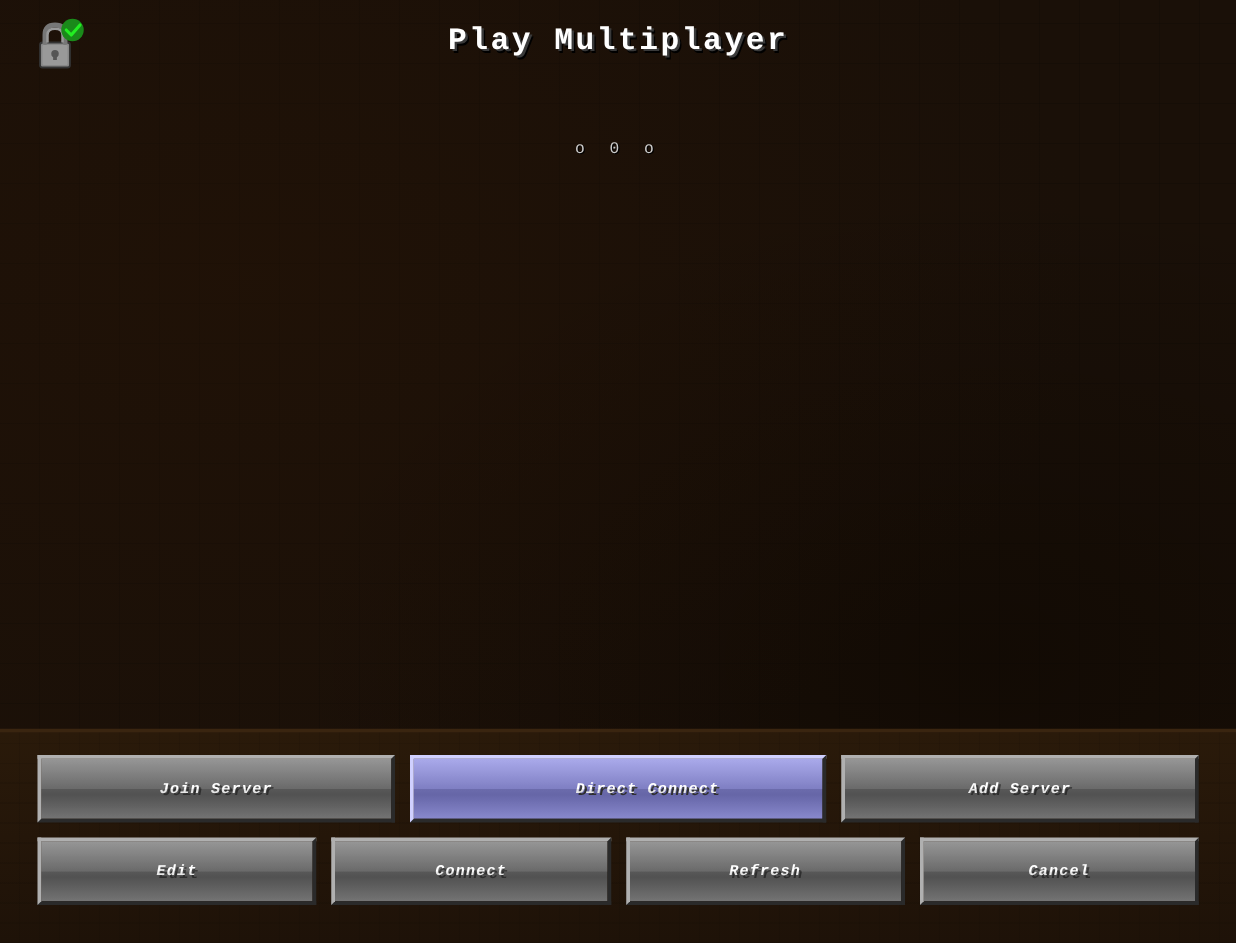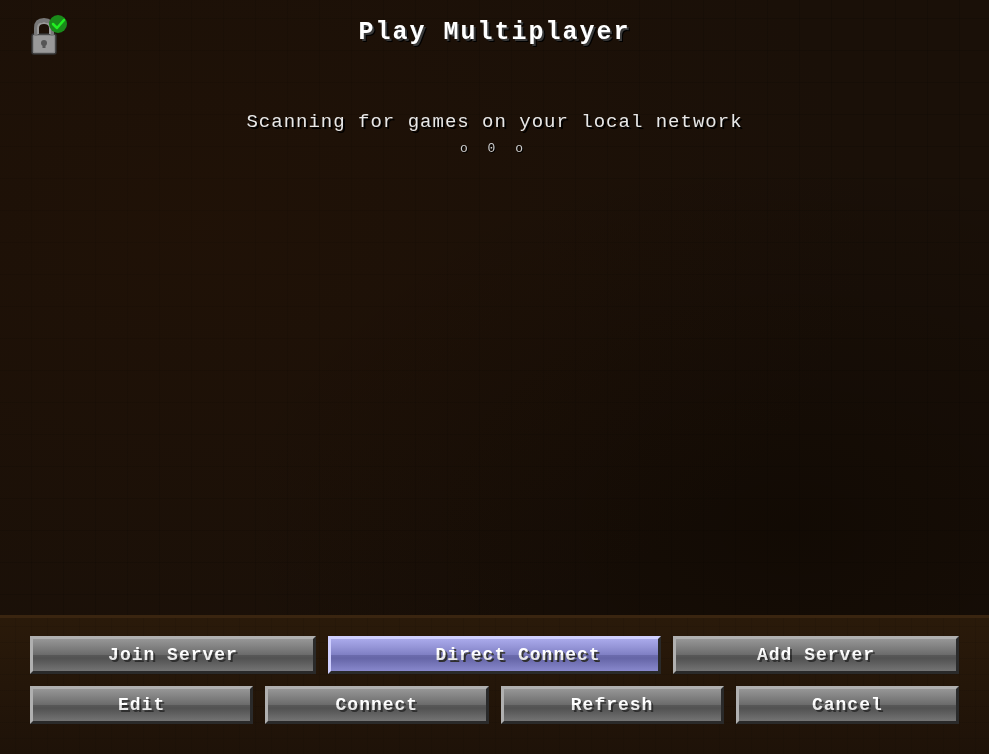--- a/index.html
+++ b/index.html
@@ -122,36 +122,37 @@
     }
 
     .button-row {
       display: flex;
       gap: 12px;
       margin-bottom: 12px;
     }
 
     .mc-button {
       flex: 1;
-      height: 38px;
+      height: 54px;
       background: linear-gradient(180deg, #8a8a8a 0%, #6a6a6a 40%, #5a5a5a 60%, #7a7a7a 100%);
       border: none;
       border-top: 3px solid #b0b0b0;
       border-left: 3px solid #b0b0b0;
       border-right: 3px solid #2a2a2a;
       border-bottom: 3px solid #2a2a2a;
       color: #ffffff;
       font-family: 'Courier New', monospace;
-      font-size: 18px;
+      font-size: 12px;
       font-weight: bold;
       letter-spacing: 1px;
       cursor: pointer;
       text-shadow: 2px 2px 0px #333;
       position: relative;
       outline: none;
+      font-style: italic;
     }
 
     .mc-button::before {
       content: '';
       position: absolute;
       inset: 0;
       background: linear-gradient(180deg,
         rgba(255,255,255,0.1) 0%,
         rgba(255,255,255,0.05) 50%,
         rgba(0,0,0,0.1) 51%,
@@ -214,21 +215,20 @@
       <circle cx="40" cy="12" r="9" fill="#1a8a1a"></circle>
       <path d="M35 12 L39 16 L46 8" fill="none" stroke="#22ee22" stroke-width="2.5" stroke-linecap="round" stroke-linejoin="round"></path>
     </svg>
   </div>
 
   <div class="title-bar">
     <span class="title-text">Play Multiplayer</span>
   </div>
 
   <div class="main-content">
-    <div class="scanning-text">Scanning for games on your local network</div>
     <div class="scanning-dots">o 0 o</div>
   </div>
 
   <div class="bottom-bar">
 
     <div class="button-row">
       <button class="mc-button">Join Server</button>
       <button class="mc-button active">Direct Connect</button>
       <button class="mc-button">Add Server</button>
     </div>

